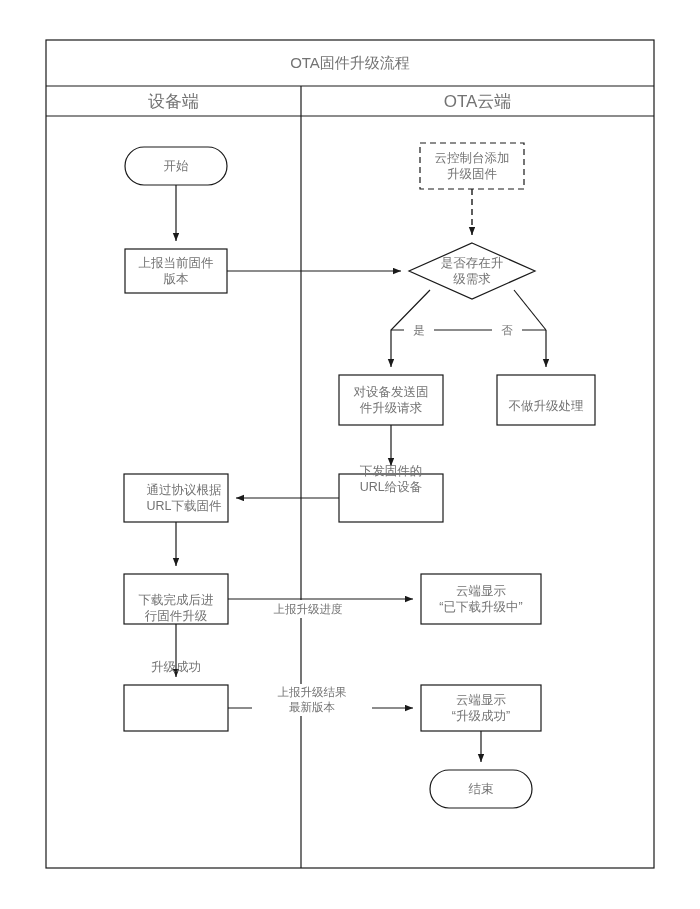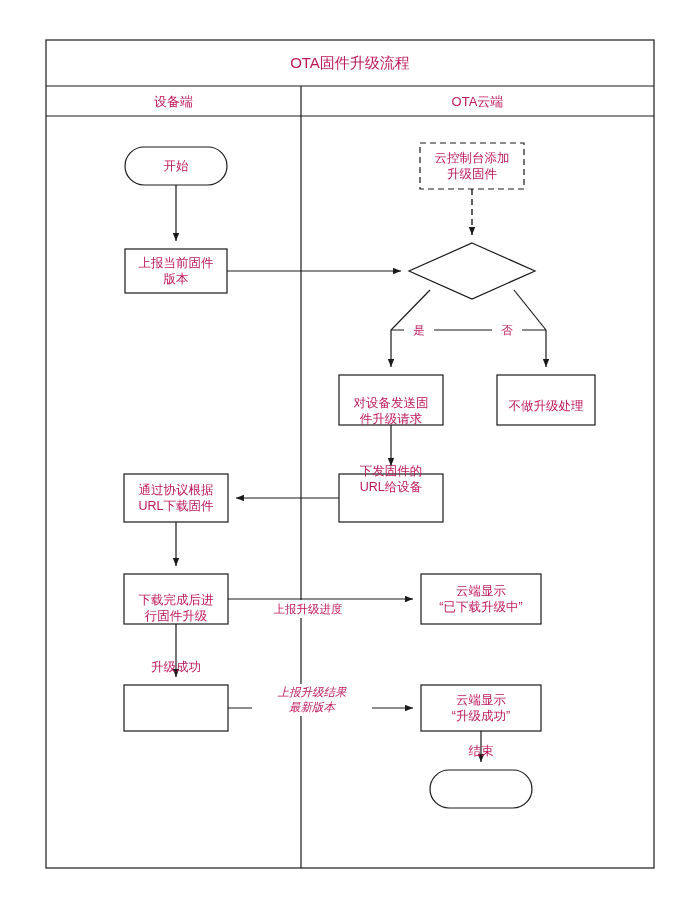--- a/index.html
+++ b/index.html
@@ -27,28 +27,28 @@
     left: 0;
     top: 0;
     width: 700px;
     height: 909px;
   }
   .lbl {
     position: absolute;
     text-align: center;
     line-height: 1.28;
     white-space: pre-line;
-    color: #be185d;
+    color: #737373;
     pointer-events: none;
   }
   .lbl-title {
     font-size: 15px;
   }
   .lbl-lane {
-    font-size: 13px;
+    font-size: 17px;
   }
   .lbl-node {
     font-size: 12.5px;
   }
   .lbl-edge {
     font-size: 11.5px;
   }
   .center-box {
     display: flex;
     align-items: center;
@@ -134,35 +134,37 @@
   <div class="lbl lbl-title center-box" style="left:46px; top:52px; width:608px; height:22px;">OTA固件升级流程</div>
 
   <div class="lbl lbl-lane center-box" style="left:46px; top:92px; width:255px; height:20px;">设备端</div>
   <div class="lbl lbl-lane center-box" style="left:301px; top:92px; width:353px; height:20px;">OTA云端</div>
 
   <div class="lbl lbl-node center-box" style="left:125px; top:147px; width:102px; height:38px;">开始</div>
   <div class="lbl lbl-node center-box" style="left:125px; top:249px; width:102px; height:44px;">上报当前固件
 版本</div>
   <div class="lbl lbl-node center-box" style="left:420px; top:143px; width:104px; height:46px;">云控制台添加
 升级固件</div>
-  <div class="lbl lbl-node center-box" style="left:339px; top:375px; width:104px; height:50px;margin-top:11px;">对设备发送固
+  <div class="lbl lbl-node center-box" style="left:420px; top:249px; width:104px; height:44px;">是否存在升
+级需求</div>
+  <div class="lbl lbl-node center-box" style="left:339px; top:375px; width:104px; height:50px;">对设备发送固
 件升级请求</div>
   <div class="lbl lbl-node center-box" style="left:497px; top:375px; width:98px; height:62px;">不做升级处理</div>
   <div class="lbl lbl-node center-box" style="left:339px; top:455px; width:104px; height:48px;">下发固件的
 URL给设备</div>
-  <div class="lbl lbl-node center-box" style="left:124px; top:474px; width:104px; height:48px;">通过协议根据
+  <div class="lbl lbl-node center-box" style="left:132px; top:474px; width:104px; height:48px;">通过协议根据
 URL下载固件</div>
   <div class="lbl lbl-node center-box" style="left:124px; top:574px; width:104px; height:68px;">下载完成后进
 行固件升级</div>
   <div class="lbl lbl-node center-box" style="left:421px; top:574px; width:120px; height:50px;">云端显示
 “已下载升级中”</div>
   <div class="lbl lbl-node center-box" style="left:124px; top:644px; width:104px; height:46px;border-radius:19px;">升级成功</div>
   <div class="lbl lbl-node center-box" style="left:421px; top:685px; width:120px; height:46px;">云端显示
 “升级成功”</div>
-  <div class="lbl lbl-node center-box" style="left:430px; top:732px; width:102px; height:38px;">结束</div>
+  <div class="lbl lbl-node center-box" style="left:430px; top:770px; width:102px; height:38px;">结束</div>
 
   <div class="lbl lbl-edge center-box" style="left:404px; top:322px; width:30px; height:16px; background:#ffffff;">是</div>
   <div class="lbl lbl-edge center-box" style="left:492px; top:322px; width:30px; height:16px; background:#ffffff;">否</div>
   <div class="lbl lbl-edge center-box" style="left:248px; top:600px; width:120px; height:18px; background:#ffffff;">上报升级进度</div>
-  <div class="lbl lbl-edge center-box" style="left:252px; top:684px; width:120px; height:32px; background:#ffffff;font-style:italic;">上报升级结果
+  <div class="lbl lbl-edge center-box" style="left:252px; top:684px; width:120px; height:32px; background:#ffffff;">上报升级结果
 最新版本</div>
 
 </div>
 
 </body></html>

